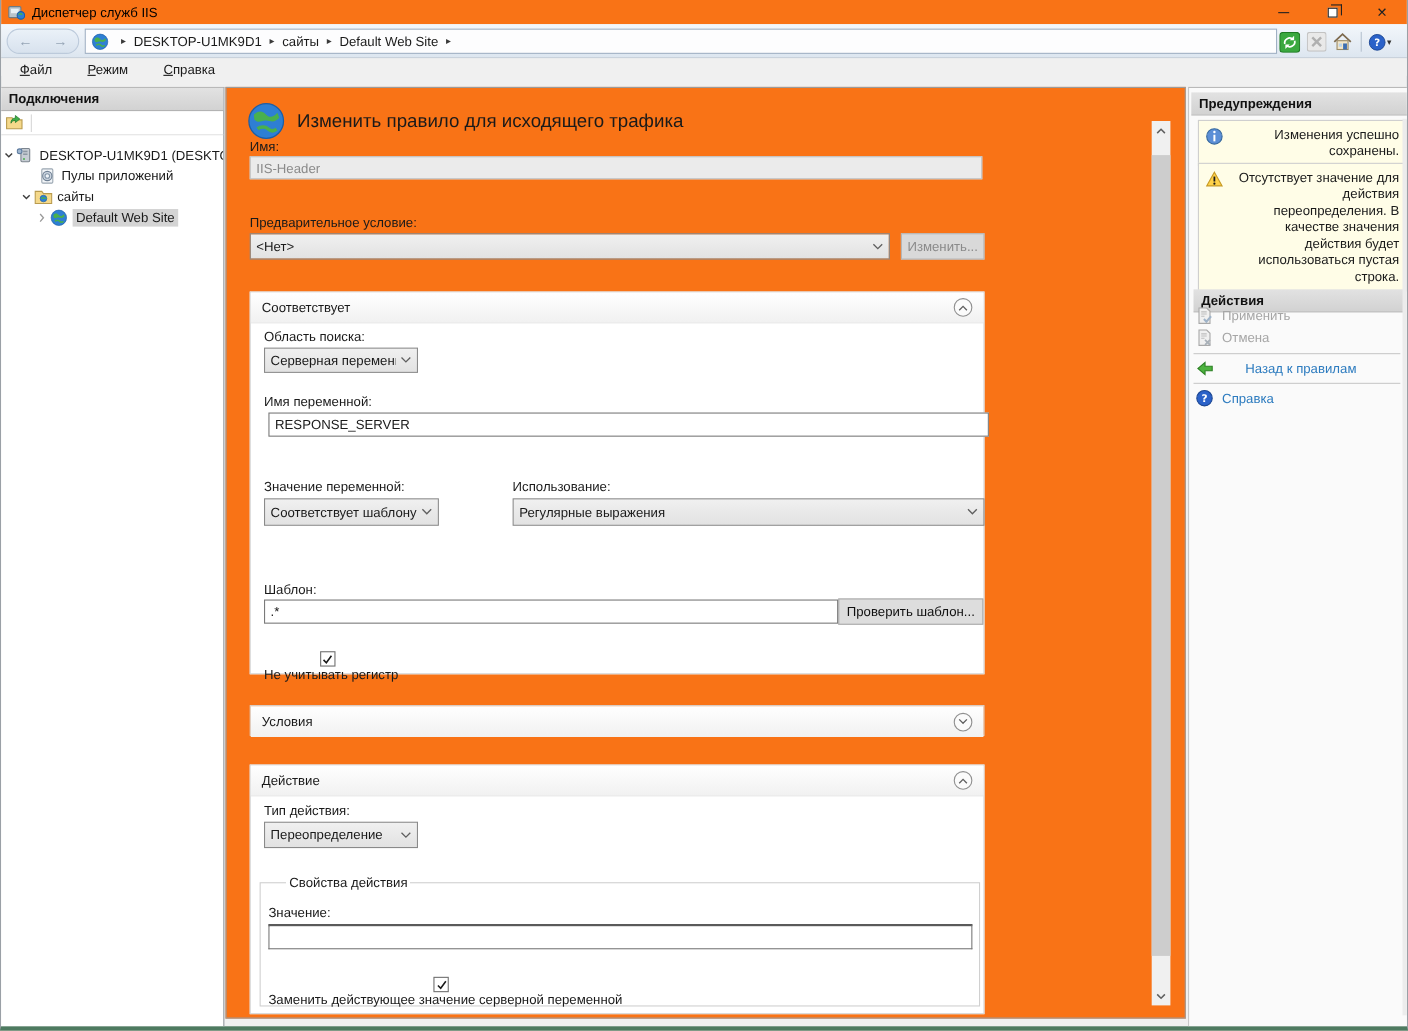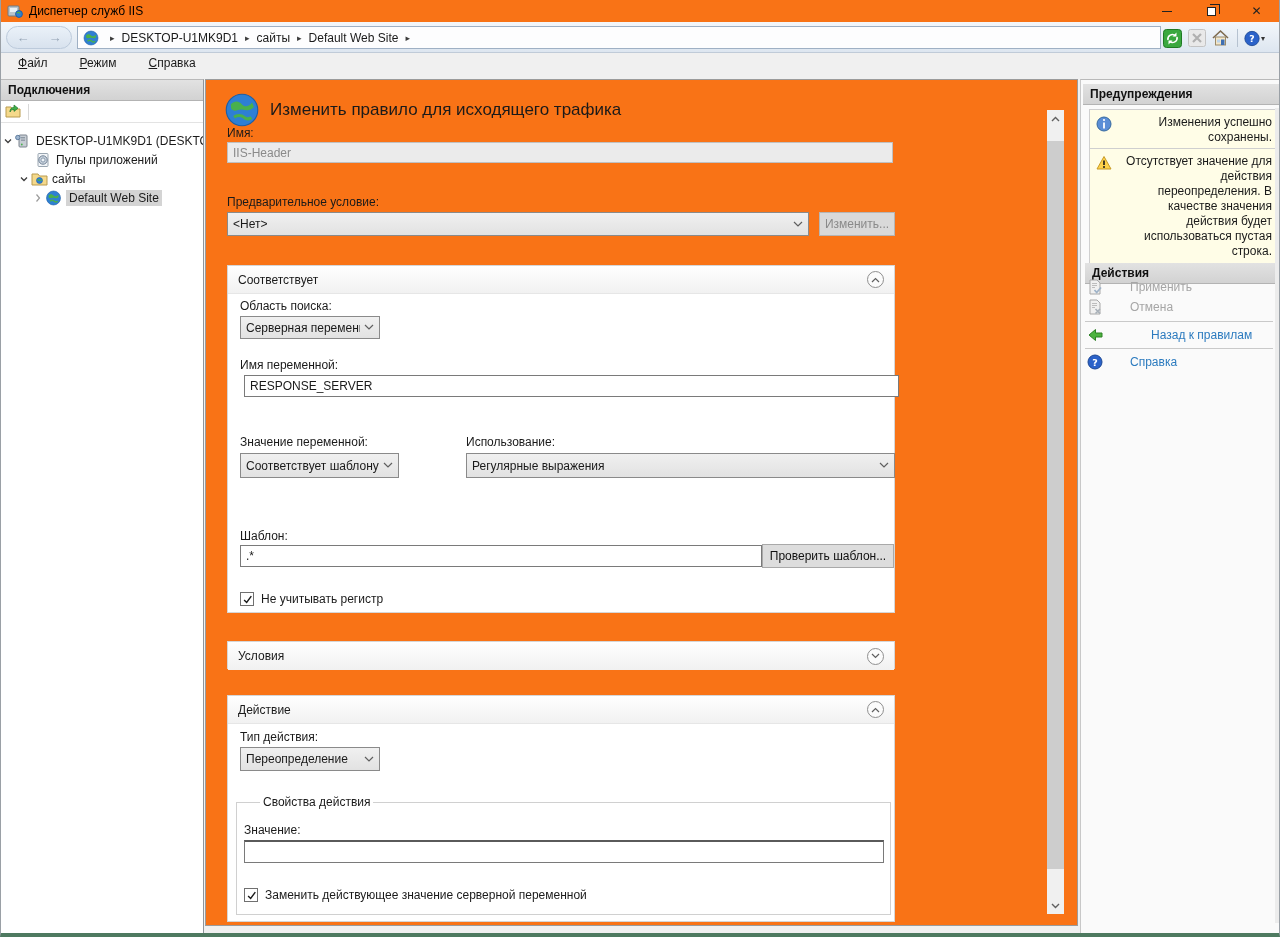--- a/index.html
+++ b/index.html
@@ -59,39 +59,39 @@
   .textbox.disabled { background:#ebebeb; border-color:#c0c0c0; color:#8a8a8a; }
   .combo { position:absolute; background:linear-gradient(#f0f0f0,#e2e2e2); border:1px solid #8a8a8a; display:flex; align-items:center; padding:0 5px; }
   .combo .combo-text { flex:1; overflow:hidden; white-space:nowrap; }
   .combo .combo-arrow { flex:none; margin-left:4px; }
   .btn { position:absolute; background:#dddddd; border:1px solid #a9a9a9; display:flex; align-items:center; justify-content:center; color:#111; }
   .btn.disabled { color:#8a8a8a; background:#d9d9d9; border-color:#b5b5b5; }
   .section { position:absolute; left:21px; width:668px; border:1px solid #d6d6d6; background:#fff; }
   .sec-head { height:28px; background:linear-gradient(#ffffff,#f1f1f1); border-bottom:1px solid #e6e6e6; display:flex; align-items:center; padding:0 10px; }
   .sec-title { flex:1; }
   .round-btn { width:17px; height:17px; border:1px solid #8f8f8f; border-radius:50%; display:flex; align-items:center; justify-content:center; background:#fbfbfb; }
-  .checkrow { position:absolute; display:flex; align-items:center; }
+  .checkrow { position:absolute; display:flex; align-items:center;flex-direction:column; }
   .checkbox { width:14px; height:14px; border:1px solid #707070; background:#fff; margin-right:7px; display:flex; align-items:center; justify-content:center; }
   fieldset.props { position:absolute; left:8px; top:99px; width:655px; height:120px; border:1px solid #d0d0d0; padding:0 7px; }
   fieldset.props legend { padding:0 3px; margin-left:16px; color:#1a1a1a; }
 
   
   .scrollbar { position:absolute; right:13px; top:30px; width:17px; height:804px; background:#f0f0f0; }
   .sb-arrow { position:absolute; left:0; width:17px; height:17px; display:flex; align-items:center; justify-content:center; }
   .sb-thumb { position:absolute; left:0; top:31px; width:17px; height:728px; background:#cdcdcd; }
 
   
   .right-panel { position:absolute; left:1079px; width:201px; top:79px; bottom:0; background:#fafafa; border-top:1px solid #b9b9b9; border-left:1px solid #c8c8c8; }
   .right-panel .panel-header { margin:4px 2px 0 2px; }
   .alert { position:absolute; left:8px; width:190px; background:#fffde7; border:1px solid #cfcfcf; padding:5px 6px 5px 6px; display:flex;text-align:right; }
   .alert .a-icon { flex:none; width:16px; height:16px; margin-right:6px; margin-top:1px; }
   .alert .a-text { line-height:15px; color:#1a1a1a; }
   .action-item { position:absolute; left:6px; display:flex; align-items:center; height:18px; }
   .action-item .ai-icon { width:16px; height:16px; margin-right:8px; flex:none; }
-  .action-item .ai-label { white-space:nowrap;margin-left:19px; }
+  .action-item .ai-label { white-space:nowrap; }
   .action-item.disabled .ai-label { color:#a6a6a6; }
   .action-item.link .ai-label { color:#2c7bbf; }
   .r-sep { position:absolute; left:4px; width:188px; height:1px; background:#c9c9c9; }
   .r-scrollstrip { position:absolute; right:2px; top:28px; bottom:10px; width:4px; background:#ececec; }
 </style>
 </head>
 <body>
 
 <div class="window">
 

